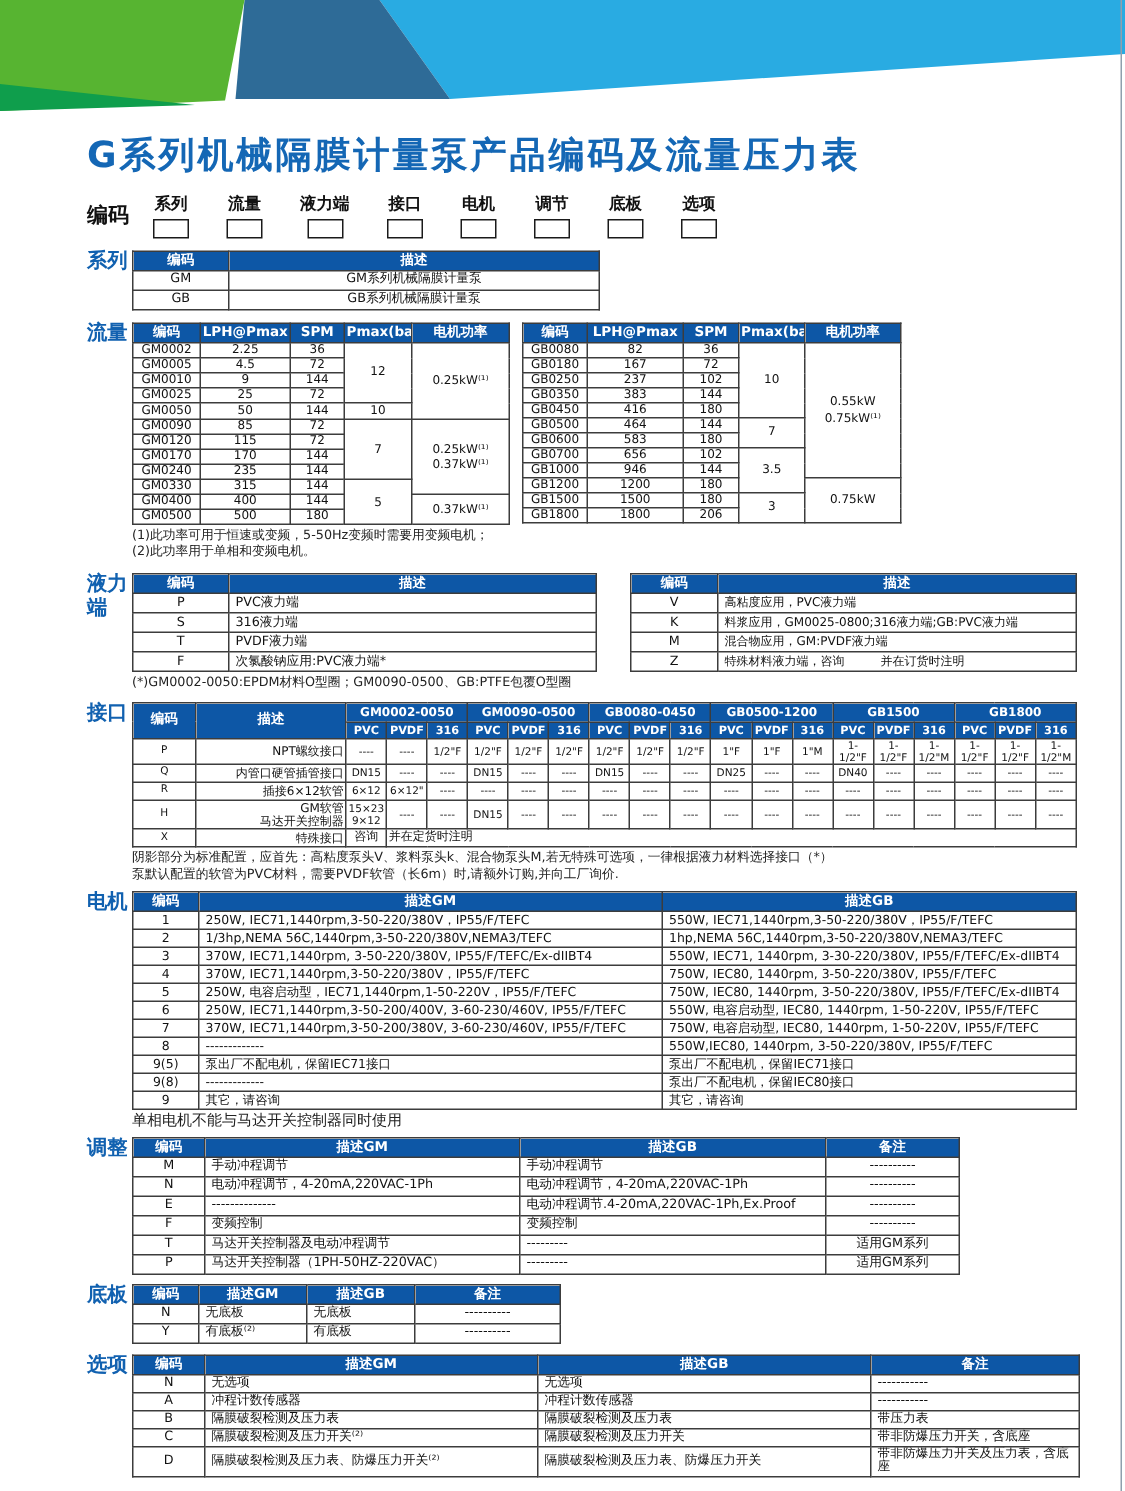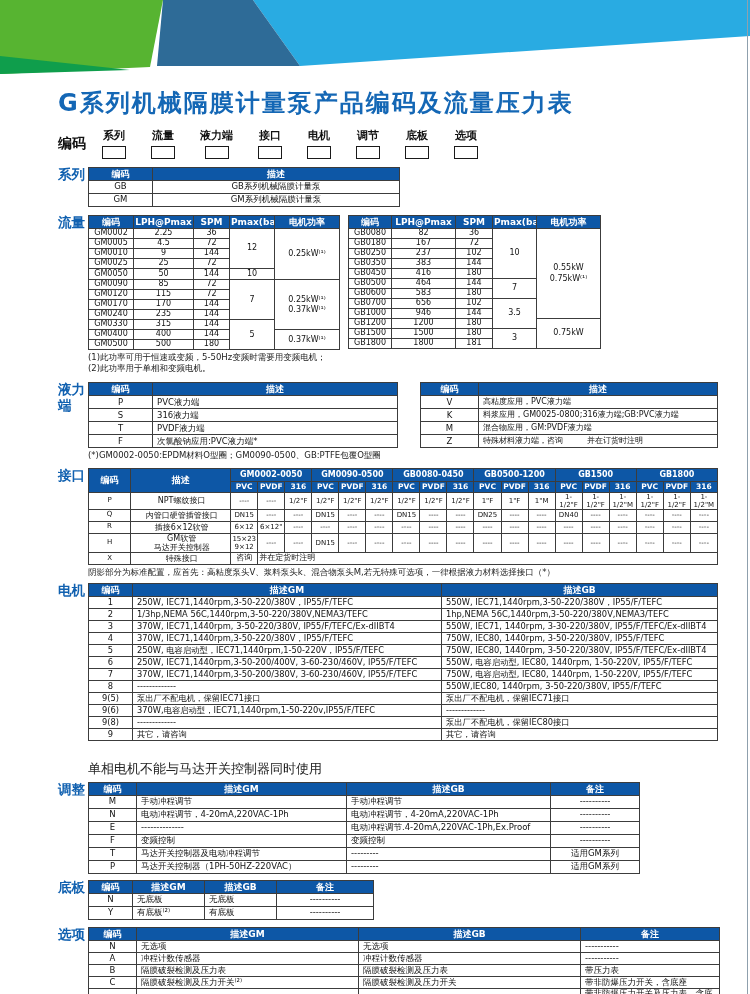--- a/index.html
+++ b/index.html
@@ -19,27 +19,27 @@
 table{border-collapse:collapse;table-layout:fixed;background:#fff}
 th,td{border:1px solid #3c3c3c;overflow:hidden}
 thead th{background:#0d57a6;color:#fff;font-weight:bold;font-size:9px;height:13px;line-height:12px;padding:0 1px;text-align:center}
 td{font-size:8.5px;text-align:center;padding:0 2px;height:13px;line-height:1.1;vertical-align:middle}
 td.left{text-align:left;padding-left:4px}
 .t-flow td{height:10px;font-size:8px;padding:0 1px}
 .t-flow td.mrg{white-space:pre-line;line-height:1.3;font-size:8px}
 .t-itf th.sub{font-size:7.5px;height:11px;line-height:10px}
 .t-itf th.grp{font-size:8px}
 .t-itf td{font-size:7px;padding:0 1px;height:12px}
-.t-itf td.desc{font-size:8px;text-align:center;padding-left:3px;white-space:pre-line;line-height:1.15}
+.t-itf td.desc{font-size:8px;text-align:right;padding-left:3px;white-space:pre-line;line-height:1.15}
 .t-itf td.pre{white-space:pre-line;line-height:1.15}
 .t-motor td{height:12px;font-size:8.3px}
 .t-adj td,.t-base td,.t-opt td{height:13px}
 .t-opt td{height:12px}
 .notes{font-size:8.5px;line-height:1.3;margin-top:2px;white-space:pre-wrap;color:#222}
-.note-inline{font-size:13px;margin-top:19px;color:#222}
+.note-inline{font-size:10px;margin-top:0;color:#222}
 </style>
 </head>
 <body>
 
 
 
 <div class="edge-line"></div>
 
 <svg width="750" height="75" viewBox="0 0 750 75">
   <rect x="0" y="0" width="750" height="75" fill="#ffffff"></rect>
@@ -108,26 +108,26 @@
         </colgroup>
       <thead>
           <tr>
         <th>编码</th>
         <th>描述</th>
       </tr>
         </thead>
       <tbody>
 
       <tr>
+          <td>GM</td>
+          <td>GM系列机械隔膜计量泵</td>
+        </tr>
+          <tr>
           <td>GB</td>
           <td>GB系列机械隔膜计量泵</td>
-        </tr>
-          <tr>
-          <td>GM</td>
-          <td>GM系列机械隔膜计量泵</td>
         </tr>
         </tbody>
     </table>
   </div>
 </div>
 
 
 <div class="sec">
   <div class="sec-label">流量</div>
   <div class="sec-body">
@@ -321,21 +321,21 @@
             <tr>
             <td>GB1500</td>
             <td>1500</td>
             <td>180</td>
             <td class="mrg" rowspan="2">3</td>
 
           </tr>
             <tr>
             <td>GB1800</td>
             <td>1800</td>
-            <td>181</td>
+            <td>206</td>
 
           </tr>
           </tbody>
       </table>
     </div>
   </div>
 </div>
 
 
 <div class="sec">
@@ -554,21 +554,21 @@
         </tbody>
       <tbody>
         <tr>
           <td>X</td>
           <td class="desc">特殊接口</td>
           <td style="font-size:8px">咨询</td>
           <td class="left" colspan="17" style="font-size:8px">并在定货时注明</td>
         </tr>
       </tbody>
     </table>
-    <div class="notes"><span>阴影部分为标准配置，应首先：高粘度泵头V、浆料泵头k、混合物泵头M,若无特殊可选项，一律根据液力材料选择接口（*）</span><br></div>
+    <div class="notes"><span>阴影部分为标准配置，应首先：高粘度泵头V、浆料泵头k、混合物泵头M,若无特殊可选项，一律根据液力材料选择接口（*）</span><br><span>泵默认配置的软管为PVC材料，需要PVDF软管（长6m）时,请额外订购,并向工厂询价.</span></div>
   </div>
 </div>
 
 
 <div class="sec" style="margin-top:5px">
   <div class="sec-label">电机</div>
   <div class="sec-body">
     <table class="t-motor" style="width:630px">
       <colgroup>
           <col style="width:44px">
@@ -621,25 +621,20 @@
         </tr>
           <tr>
           <td>8</td>
           <td class="left">-------------</td>
           <td class="left">550W,IEC80, 1440rpm, 3-50-220/380V, IP55/F/TEFC</td>
         </tr>
           <tr>
           <td>9(5)</td>
           <td class="left">泵出厂不配电机，保留IEC71接口</td>
           <td class="left">泵出厂不配电机，保留IEC71接口</td>
-        </tr>
-          <tr>
-          <td>9(6)</td>
-          <td class="left">370W,电容启动型，IEC71,1440rpm,1-50-220v,IP55/F/TEFC</td>
-          <td class="left">-------------</td>
         </tr>
           <tr>
           <td>9(8)</td>
           <td class="left">-------------</td>
           <td class="left">泵出厂不配电机，保留IEC80接口</td>
         </tr>
           <tr>
           <td>9</td>
           <td class="left">其它，请咨询</td>
           <td class="left">其它，请咨询</td>

